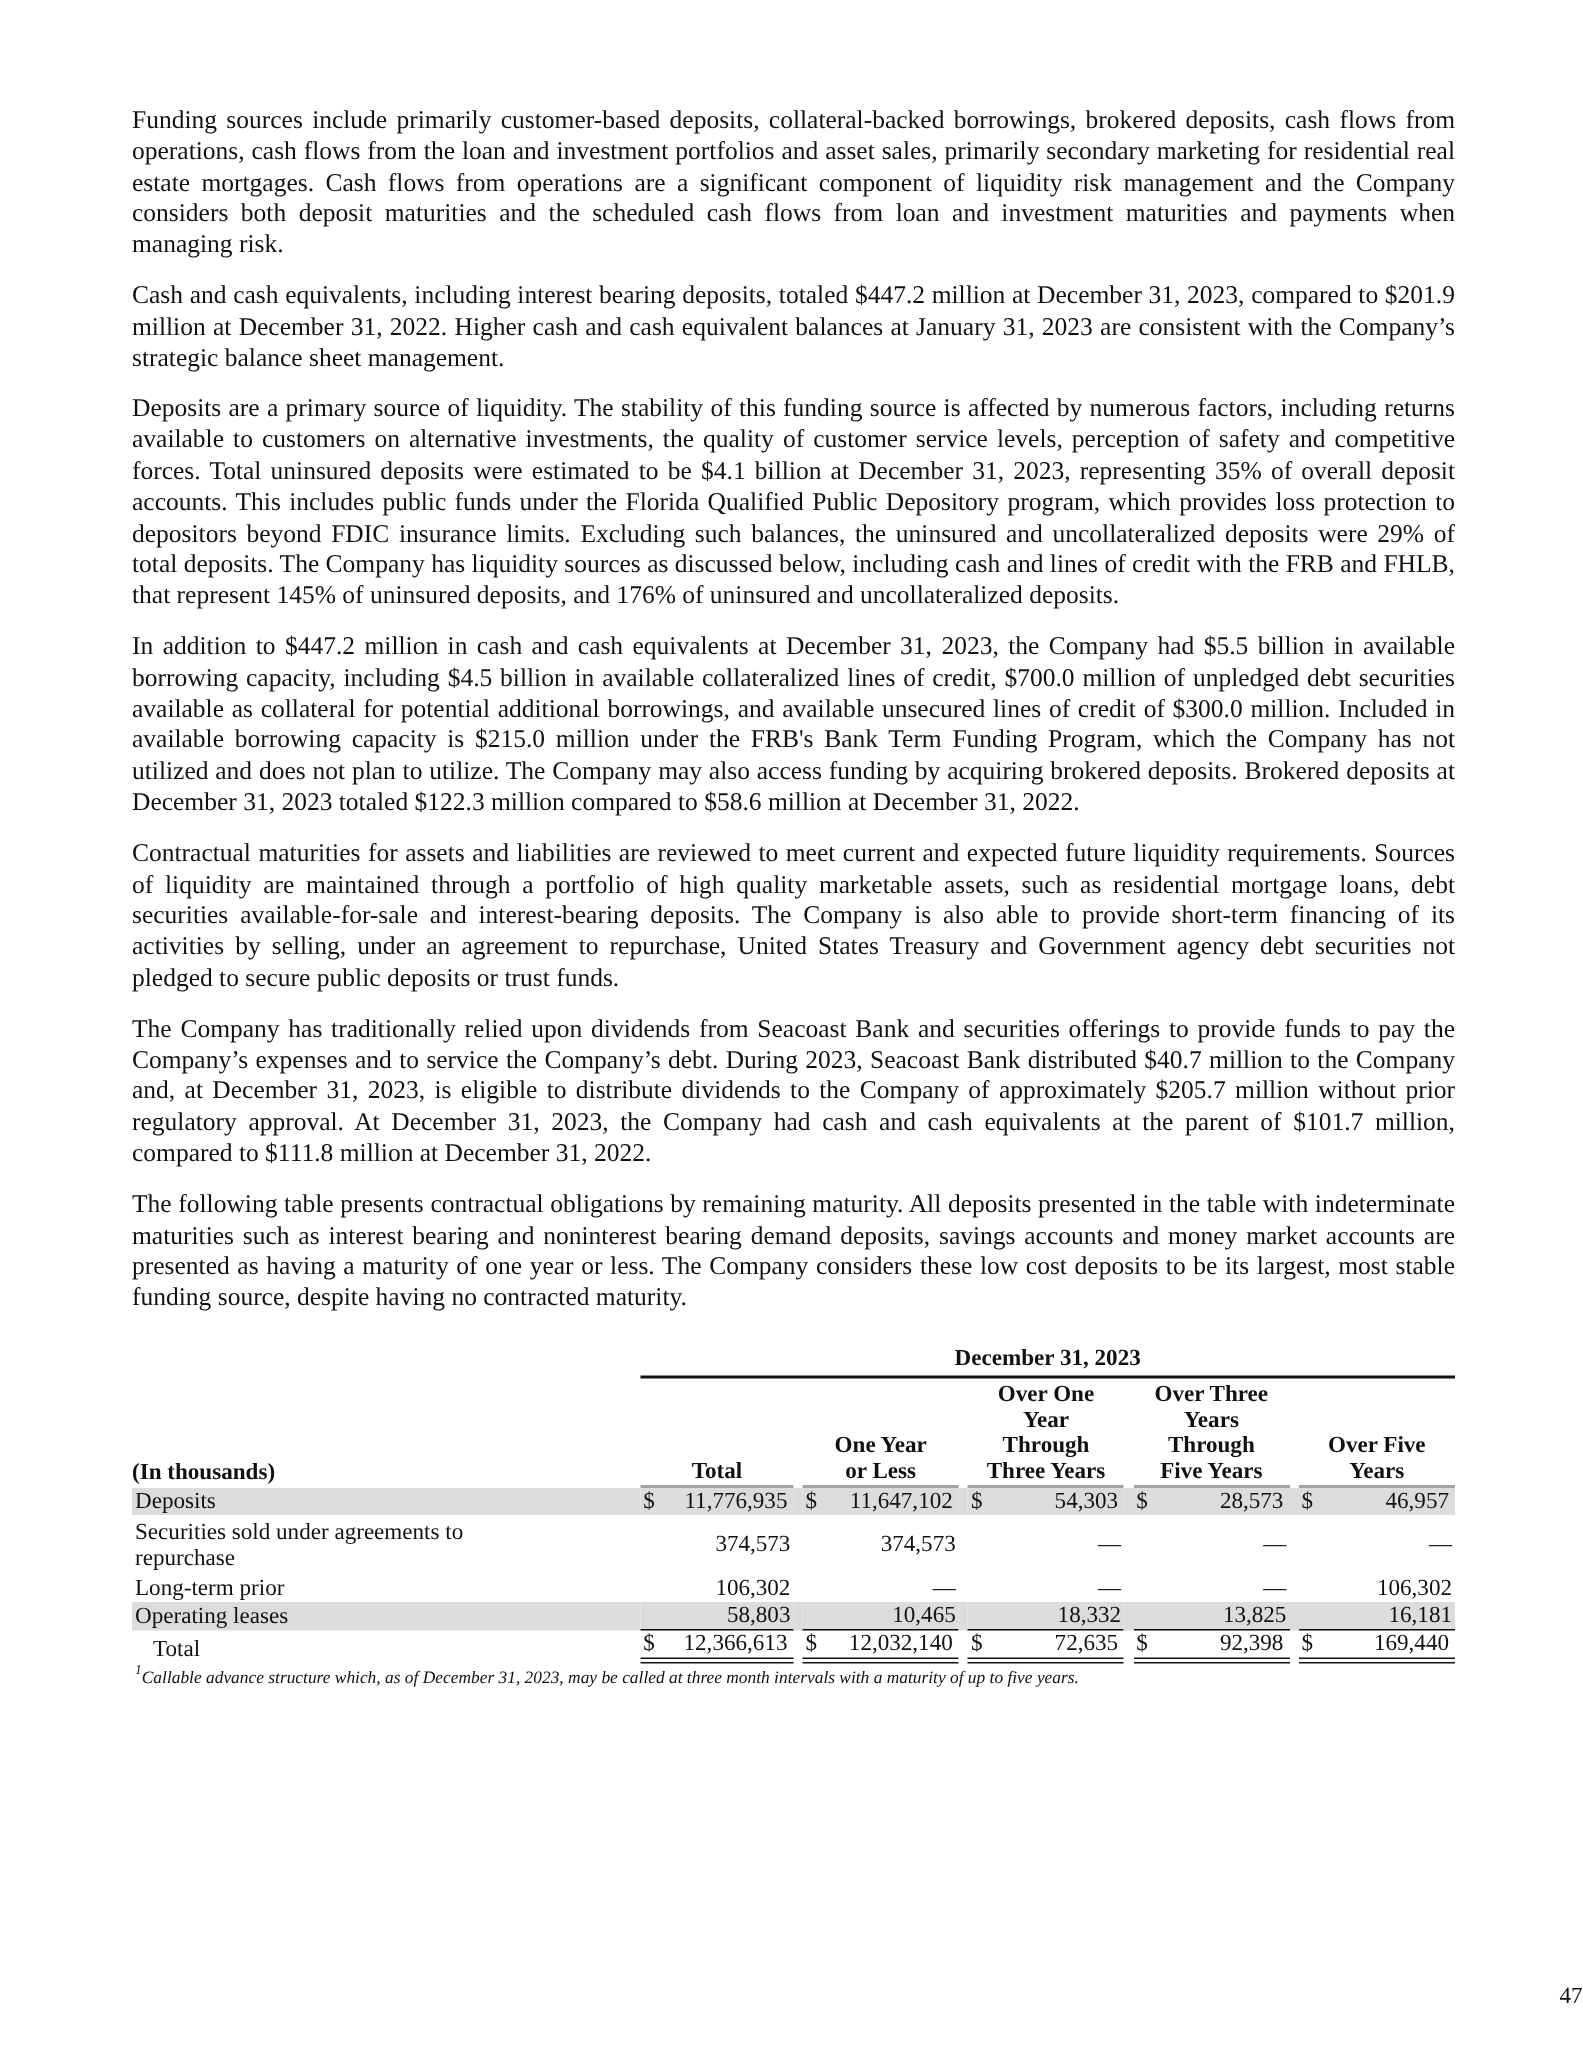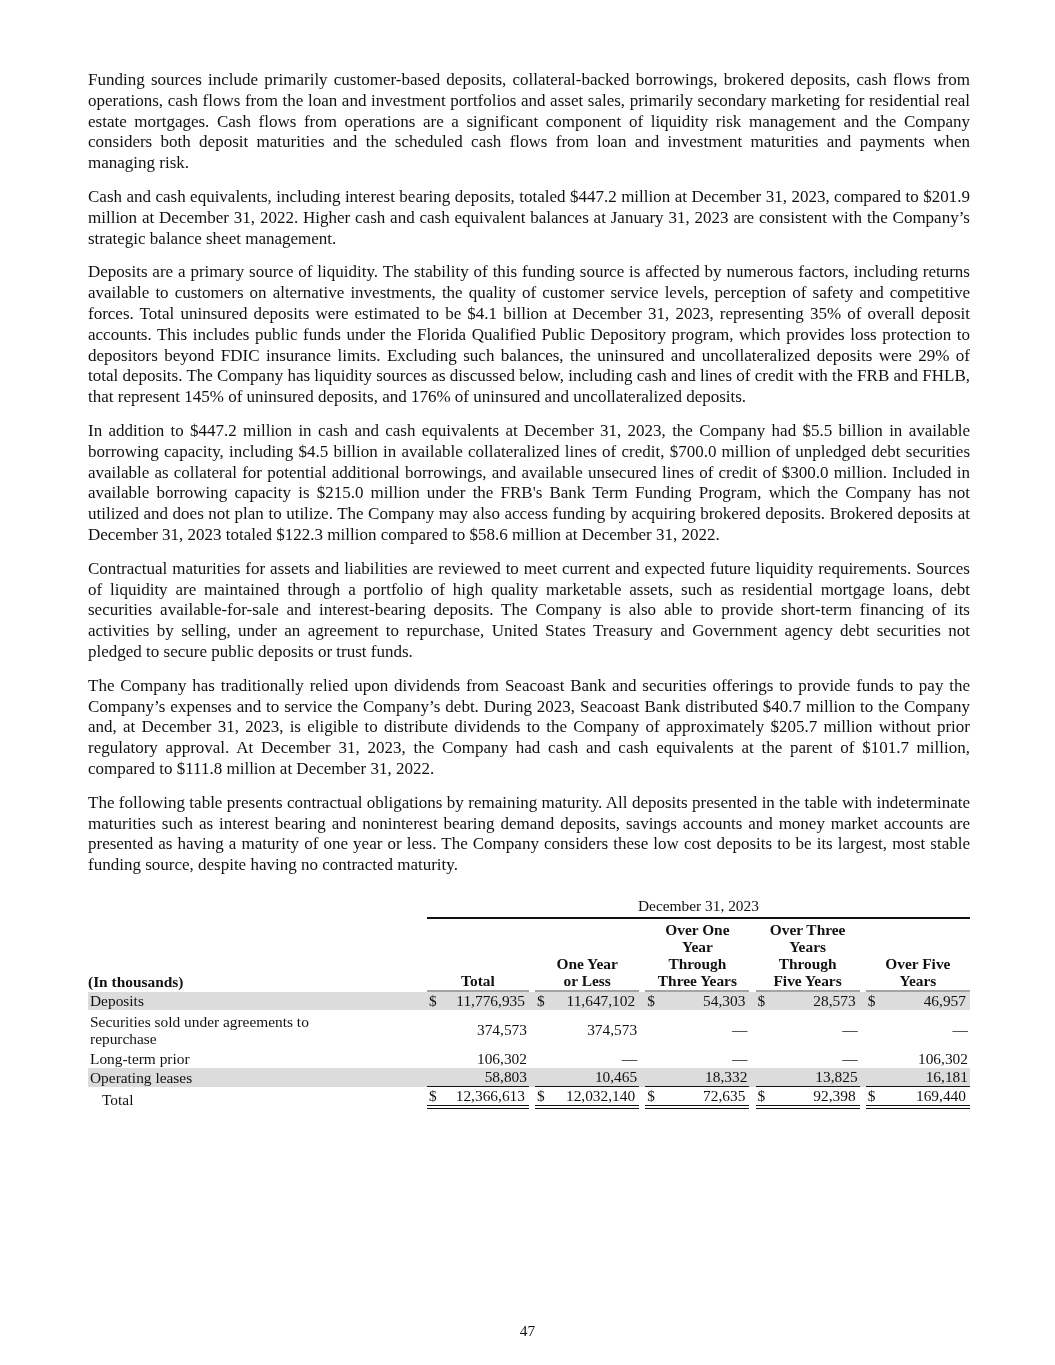--- a/index.html
+++ b/index.html
@@ -19,21 +19,21 @@
     font-size: 15.4px; table-layout: fixed;
   }
   table.oblig td, table.oblig th {
     padding: 0; vertical-align: bottom; line-height: 18px;
   }
   col.c-label { width: 332px; }
   col.c-gap { width: 6px; }
   col.c-num { width: 100px; }
   col.c-num2 { width: 102px; }
   .hdr-group {
-    text-align: center; font-weight: normal; padding-bottom: 2px !important;
+    text-align: center; font-weight: bold; padding-bottom: 2px !important;
     border-bottom: 2px solid #111;
   }
   .hdr-col {
     text-align: center; font-weight: bold; line-height: 17px !important;
     border-bottom: 2px solid #a3a3a3; padding-bottom: 1px !important;
     padding-top: 2px !important;
   }
   .hdr-label { font-weight: bold; text-align: left; padding-bottom: 1px !important; }
   tr.row td { height: 16px; }
   tr.row.tall td { height: 40px; }
@@ -45,21 +45,21 @@
   .numcell { display: flex; justify-content: space-between; padding: 0 2px 0 2px; }
   .dash { text-align: center; }
   .dash.right { text-align: right; padding-right: 2px !important; }
   tr.row.under td.num, tr.row.under td.dash, tr.row.under td.dash.right { border-bottom: 1px solid #111; }
   tr.total td.num { border-bottom: 4px double #111; }
   sup { font-size: 9px; vertical-align: 6px; line-height: 0; }
   .footnote {
     font-style: italic; font-size: 11.6px; margin-top: 3px; padding-left: 2px;
   }
   .pagenum {
-    position: absolute; top: 1322px; left: 0; width: 1055px; text-align: center;
+    position: absolute; top: 1322px; left: 0; width: 1055px; text-align: right;
     font-size: 15.4px;
   }
 </style>
 </head>
 <body>
 
 <div class="page">
   <p class="para">Funding sources include primarily customer-based deposits, collateral-backed borrowings, brokered deposits, cash flows from operations, cash flows from the loan and investment portfolios and asset sales, primarily secondary marketing for residential real estate mortgages. Cash flows from operations are a significant component of liquidity risk management and the Company considers both deposit maturities and the scheduled cash flows from loan and investment maturities and payments when managing risk.</p>
   <p class="para">Cash and cash equivalents, including interest bearing deposits, totaled $447.2 million at December 31, 2023, compared to $201.9 million at December 31, 2022. Higher cash and cash equivalent balances at January 31, 2023 are consistent with the Company’s strategic balance sheet management.</p>
   <p class="para">Deposits are a primary source of liquidity. The stability of this funding source is affected by numerous factors, including returns available to customers on alternative investments, the quality of customer service levels, perception of safety and competitive forces. Total uninsured deposits were estimated to be $4.1 billion at December 31, 2023, representing 35% of overall deposit accounts. This includes public funds under the Florida Qualified Public Depository program, which provides loss protection to depositors beyond FDIC insurance limits. Excluding such balances, the uninsured and uncollateralized deposits were 29% of total deposits. The Company has liquidity sources as discussed below, including cash and lines of credit with the FRB and FHLB, that represent 145% of uninsured deposits, and 176% of uninsured and uncollateralized deposits.</p>
@@ -237,16 +237,17 @@
           <td class="gap"></td>
           <td class="num">
               <div class="numcell">
                 <span>$</span>
                 <span>169,440</span>
               </div>
             </td>
         </tr>
       </tbody>
     </table>
+    <div class="footnote"><sup>1</sup><span>Callable advance structure which, as of December 31, 2023, may be called at three month intervals with a maturity of up to five years.</span></div>
   </div>
 </div>
 
 <div class="pagenum">47</div>
 
 </body></html>

